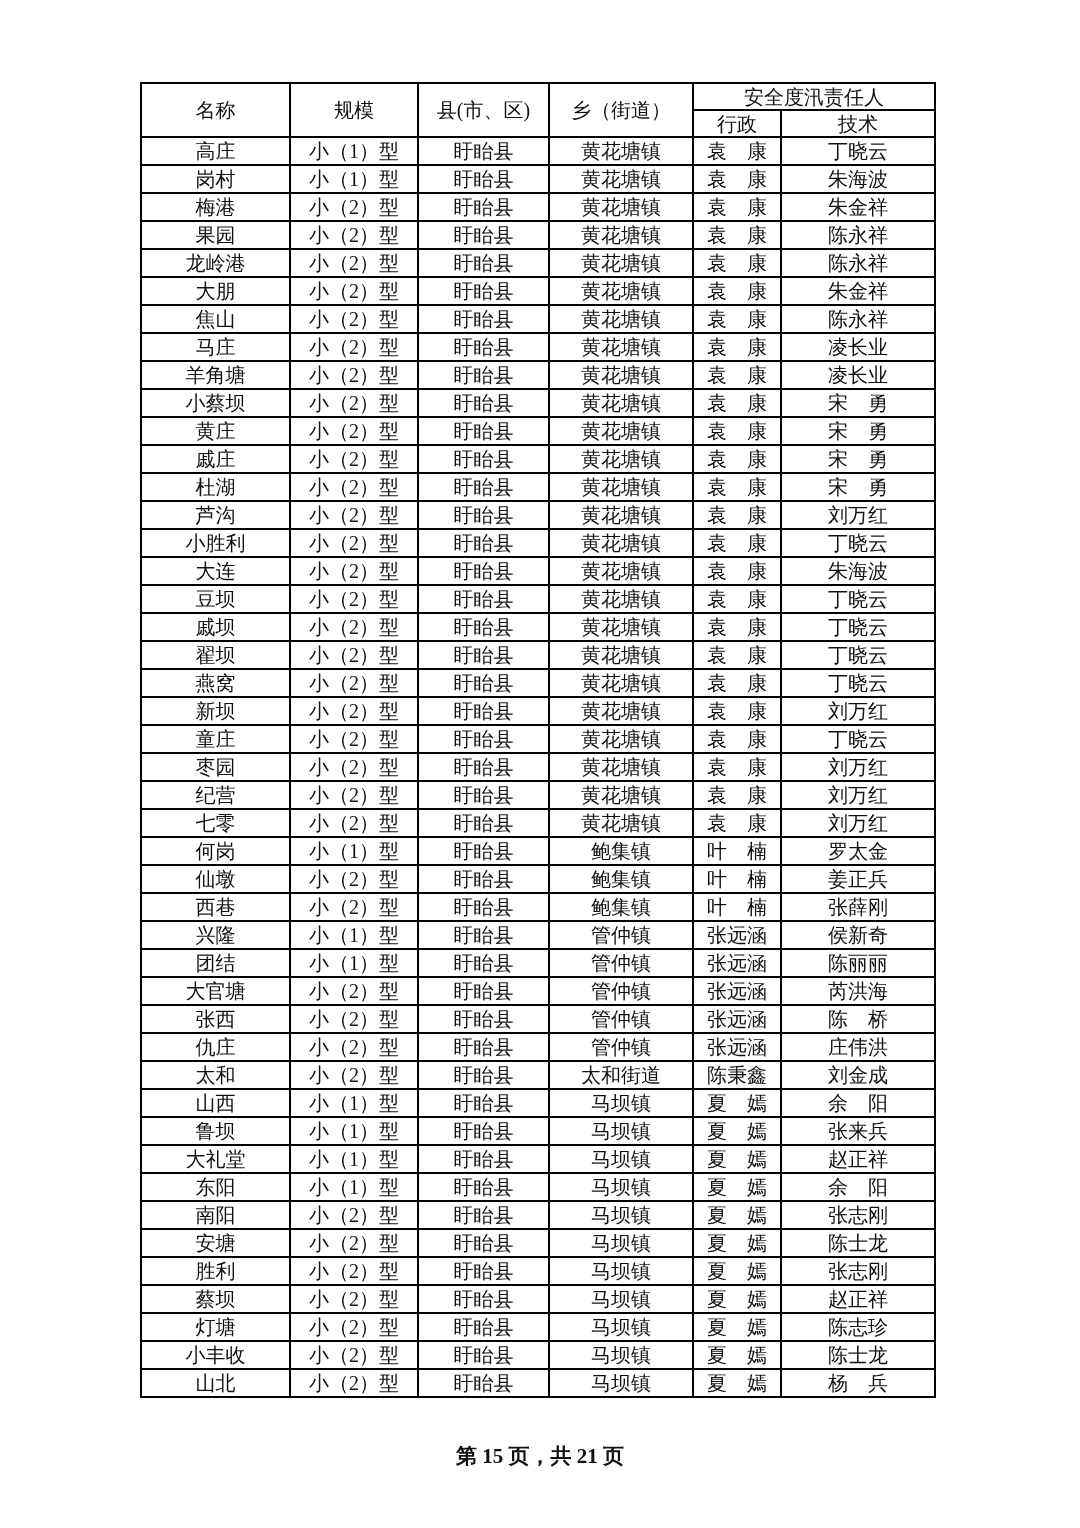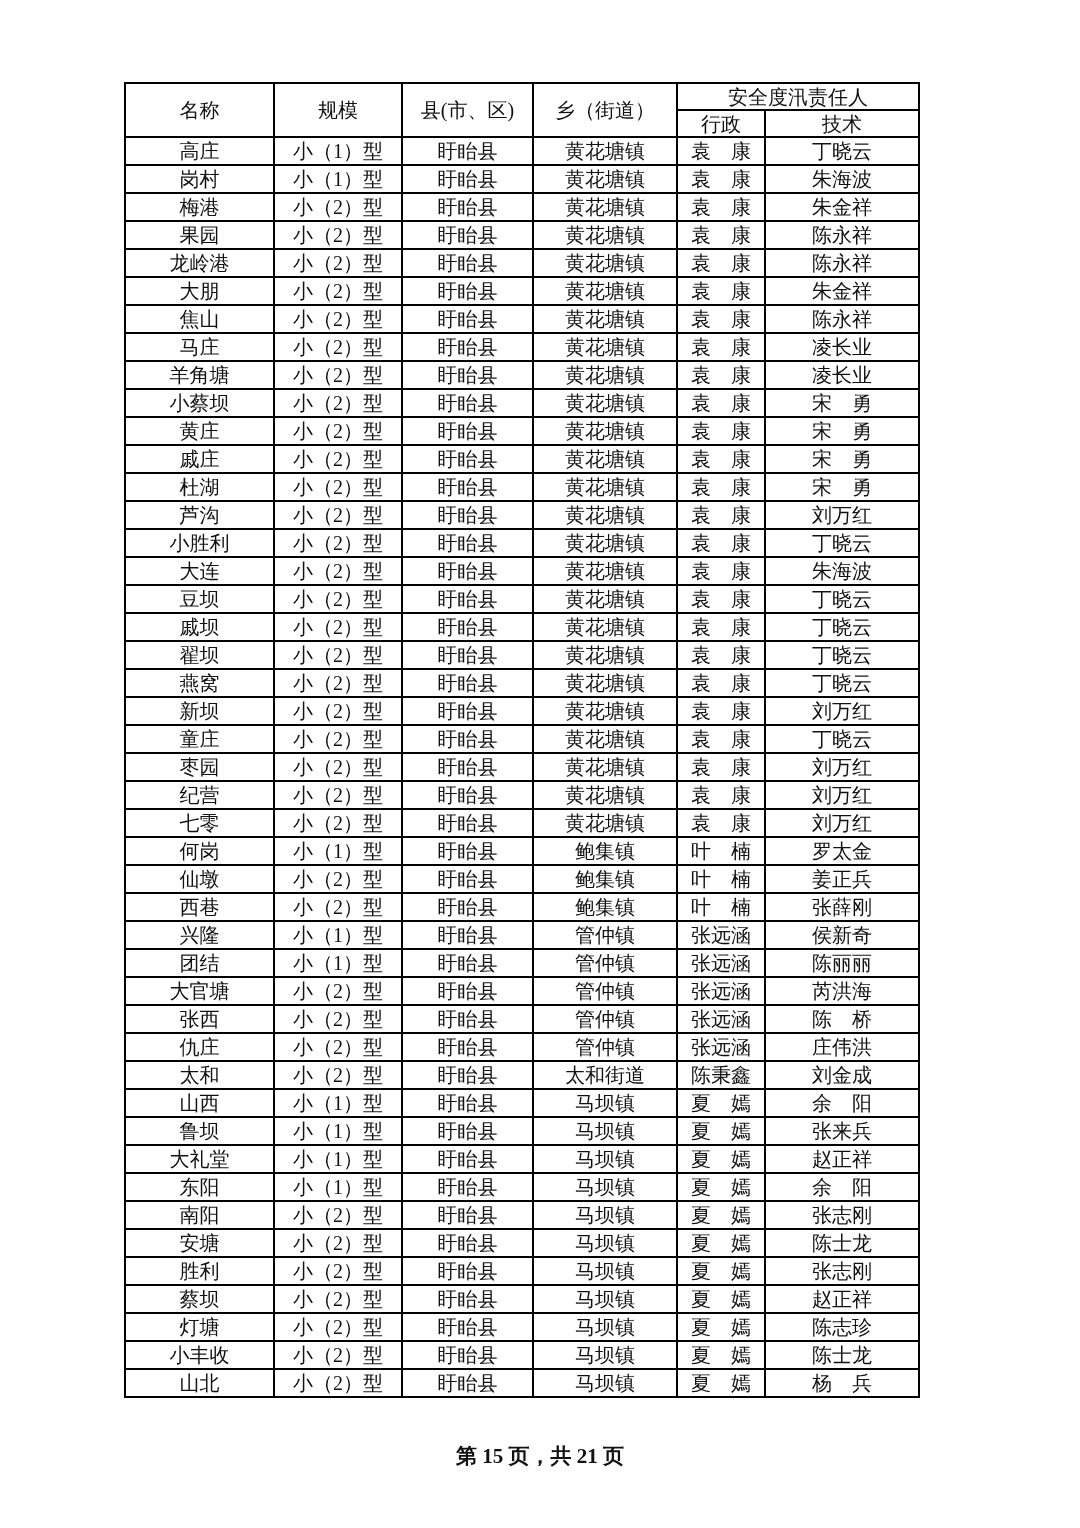--- a/index.html
+++ b/index.html
@@ -9,21 +9,21 @@
   }
   body {
     width: 1080px;
     height: 1528px;
     position: relative;
     font-family: "Liberation Serif", "DejaVu Serif", serif;
     color: #111111;
   }
   table.doc-table {
     position: absolute;
-    left: 124px;
+    left: 140px;
     top: 82px;
     width: 794px;
     border-collapse: collapse;
     table-layout: fixed;
   }
   table.doc-table th,
   table.doc-table td {
     border: 2px solid #000000;
     text-align: center;
     vertical-align: middle;

